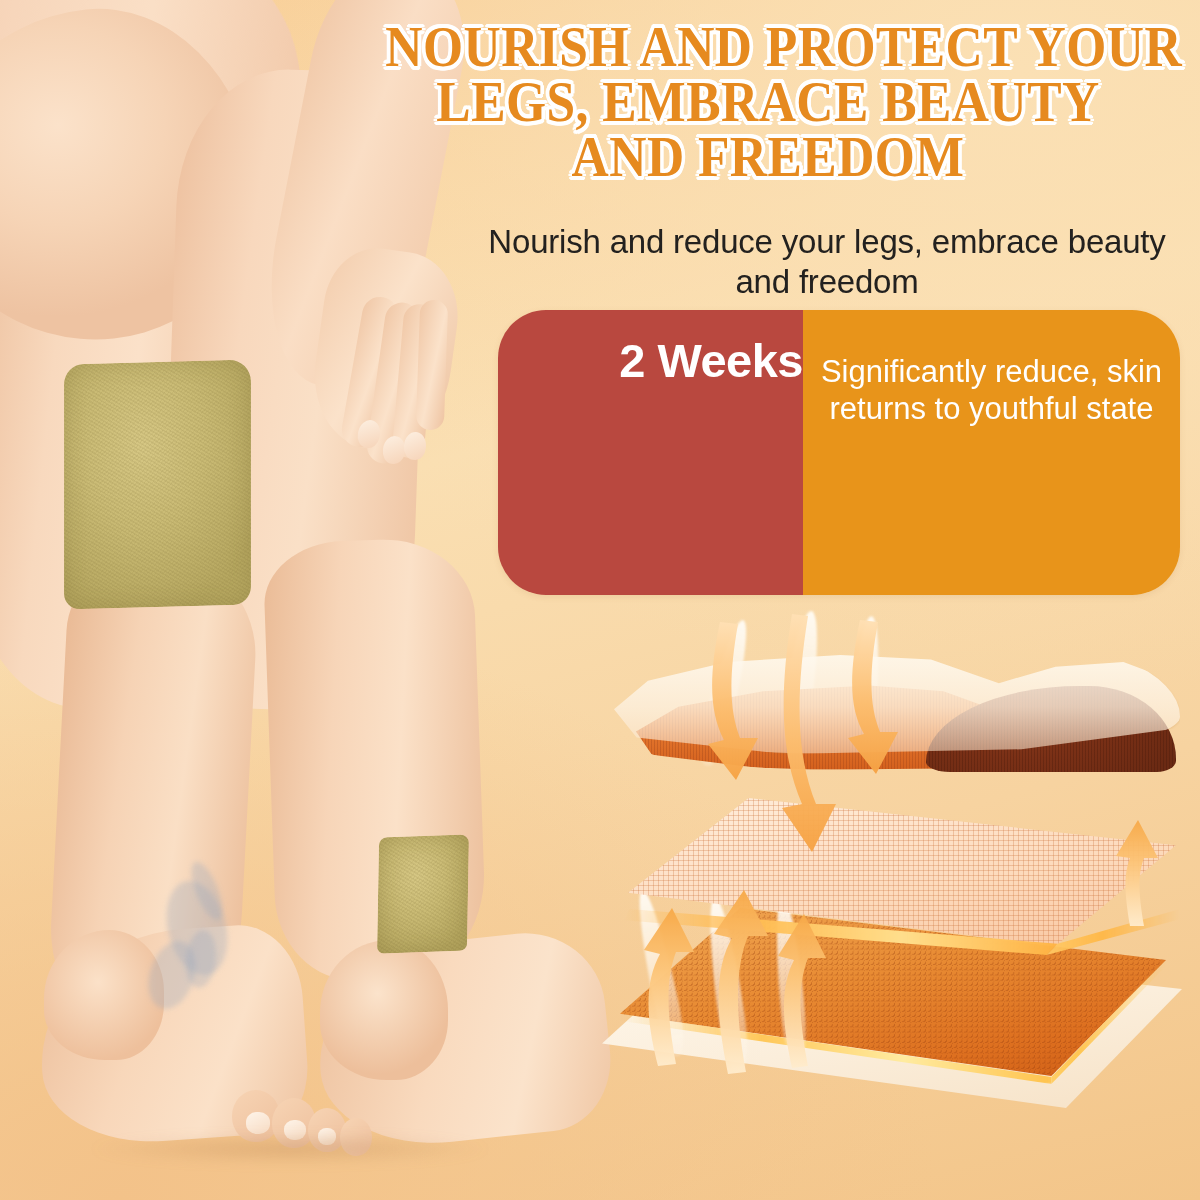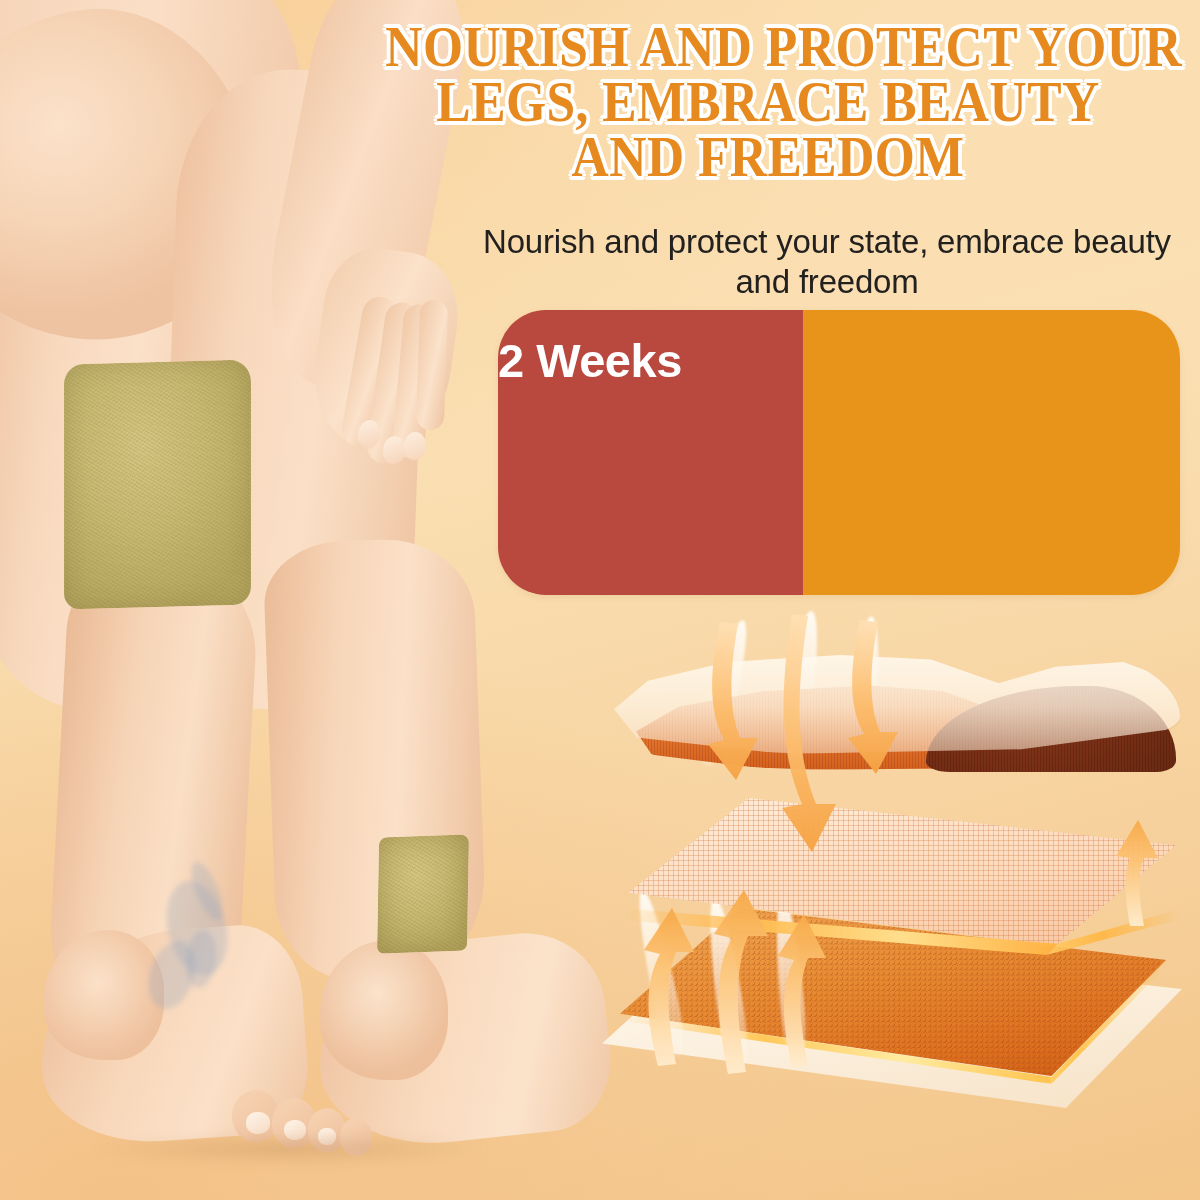--- a/index.html
+++ b/index.html
@@ -190,21 +190,21 @@
 
   
   .compare-card{
     position:absolute; left:498px; top:310px; width:682px; height:285px;
     display:flex;
     border-radius:48px;
     overflow:hidden;
     box-shadow:0 2px 6px rgba(140,90,40,0.10);
   }
   .panel{
-    display:flex; flex-direction:column; align-items:flex-start;
+    display:flex; flex-direction:column; align-items:flex-end;
     padding-top:26px;
     color:#fff;
   }
   .panel-2w{ width:305px; background:#b9483f; }
   .panel-4w{ width:377px; background:#e8941a; }
 
   .panel-title{
     font-size:47px;
     font-weight:700;
     line-height:1.05;
@@ -361,29 +361,30 @@
     <div class="patch patch-calf"></div>
     <div class="patch patch-ankle"></div>
   </div>
 
   <div class="headline">
     <span>NOURISH AND PROTECT YOUR</span>
     <span>LEGS, EMBRACE BEAUTY</span>
     <span>AND FREEDOM</span>
   </div>
 
-  <div class="subtitle">Nourish and protect your state, embrace beauty and freedom</div>
+  <div class="subtitle">Nourish and reduce your legs, embrace beauty and freedom</div>
 
   <div class="compare-card">
 
     <div class="panel panel-2w">
       <div class="panel-title">2 Weeks</div>
     </div>
 
     <div class="panel panel-4w">
+      <div class="panel-body">Significantly reduce, skin returns to youthful state</div>
     </div>
 
   </div>
 
   <div class="illus">
 
     <div class="layer backing"></div>
     <div class="layer pad"></div>
     <div class="layer pad-edge"></div>
     <div class="layer pad-edge2"></div>

